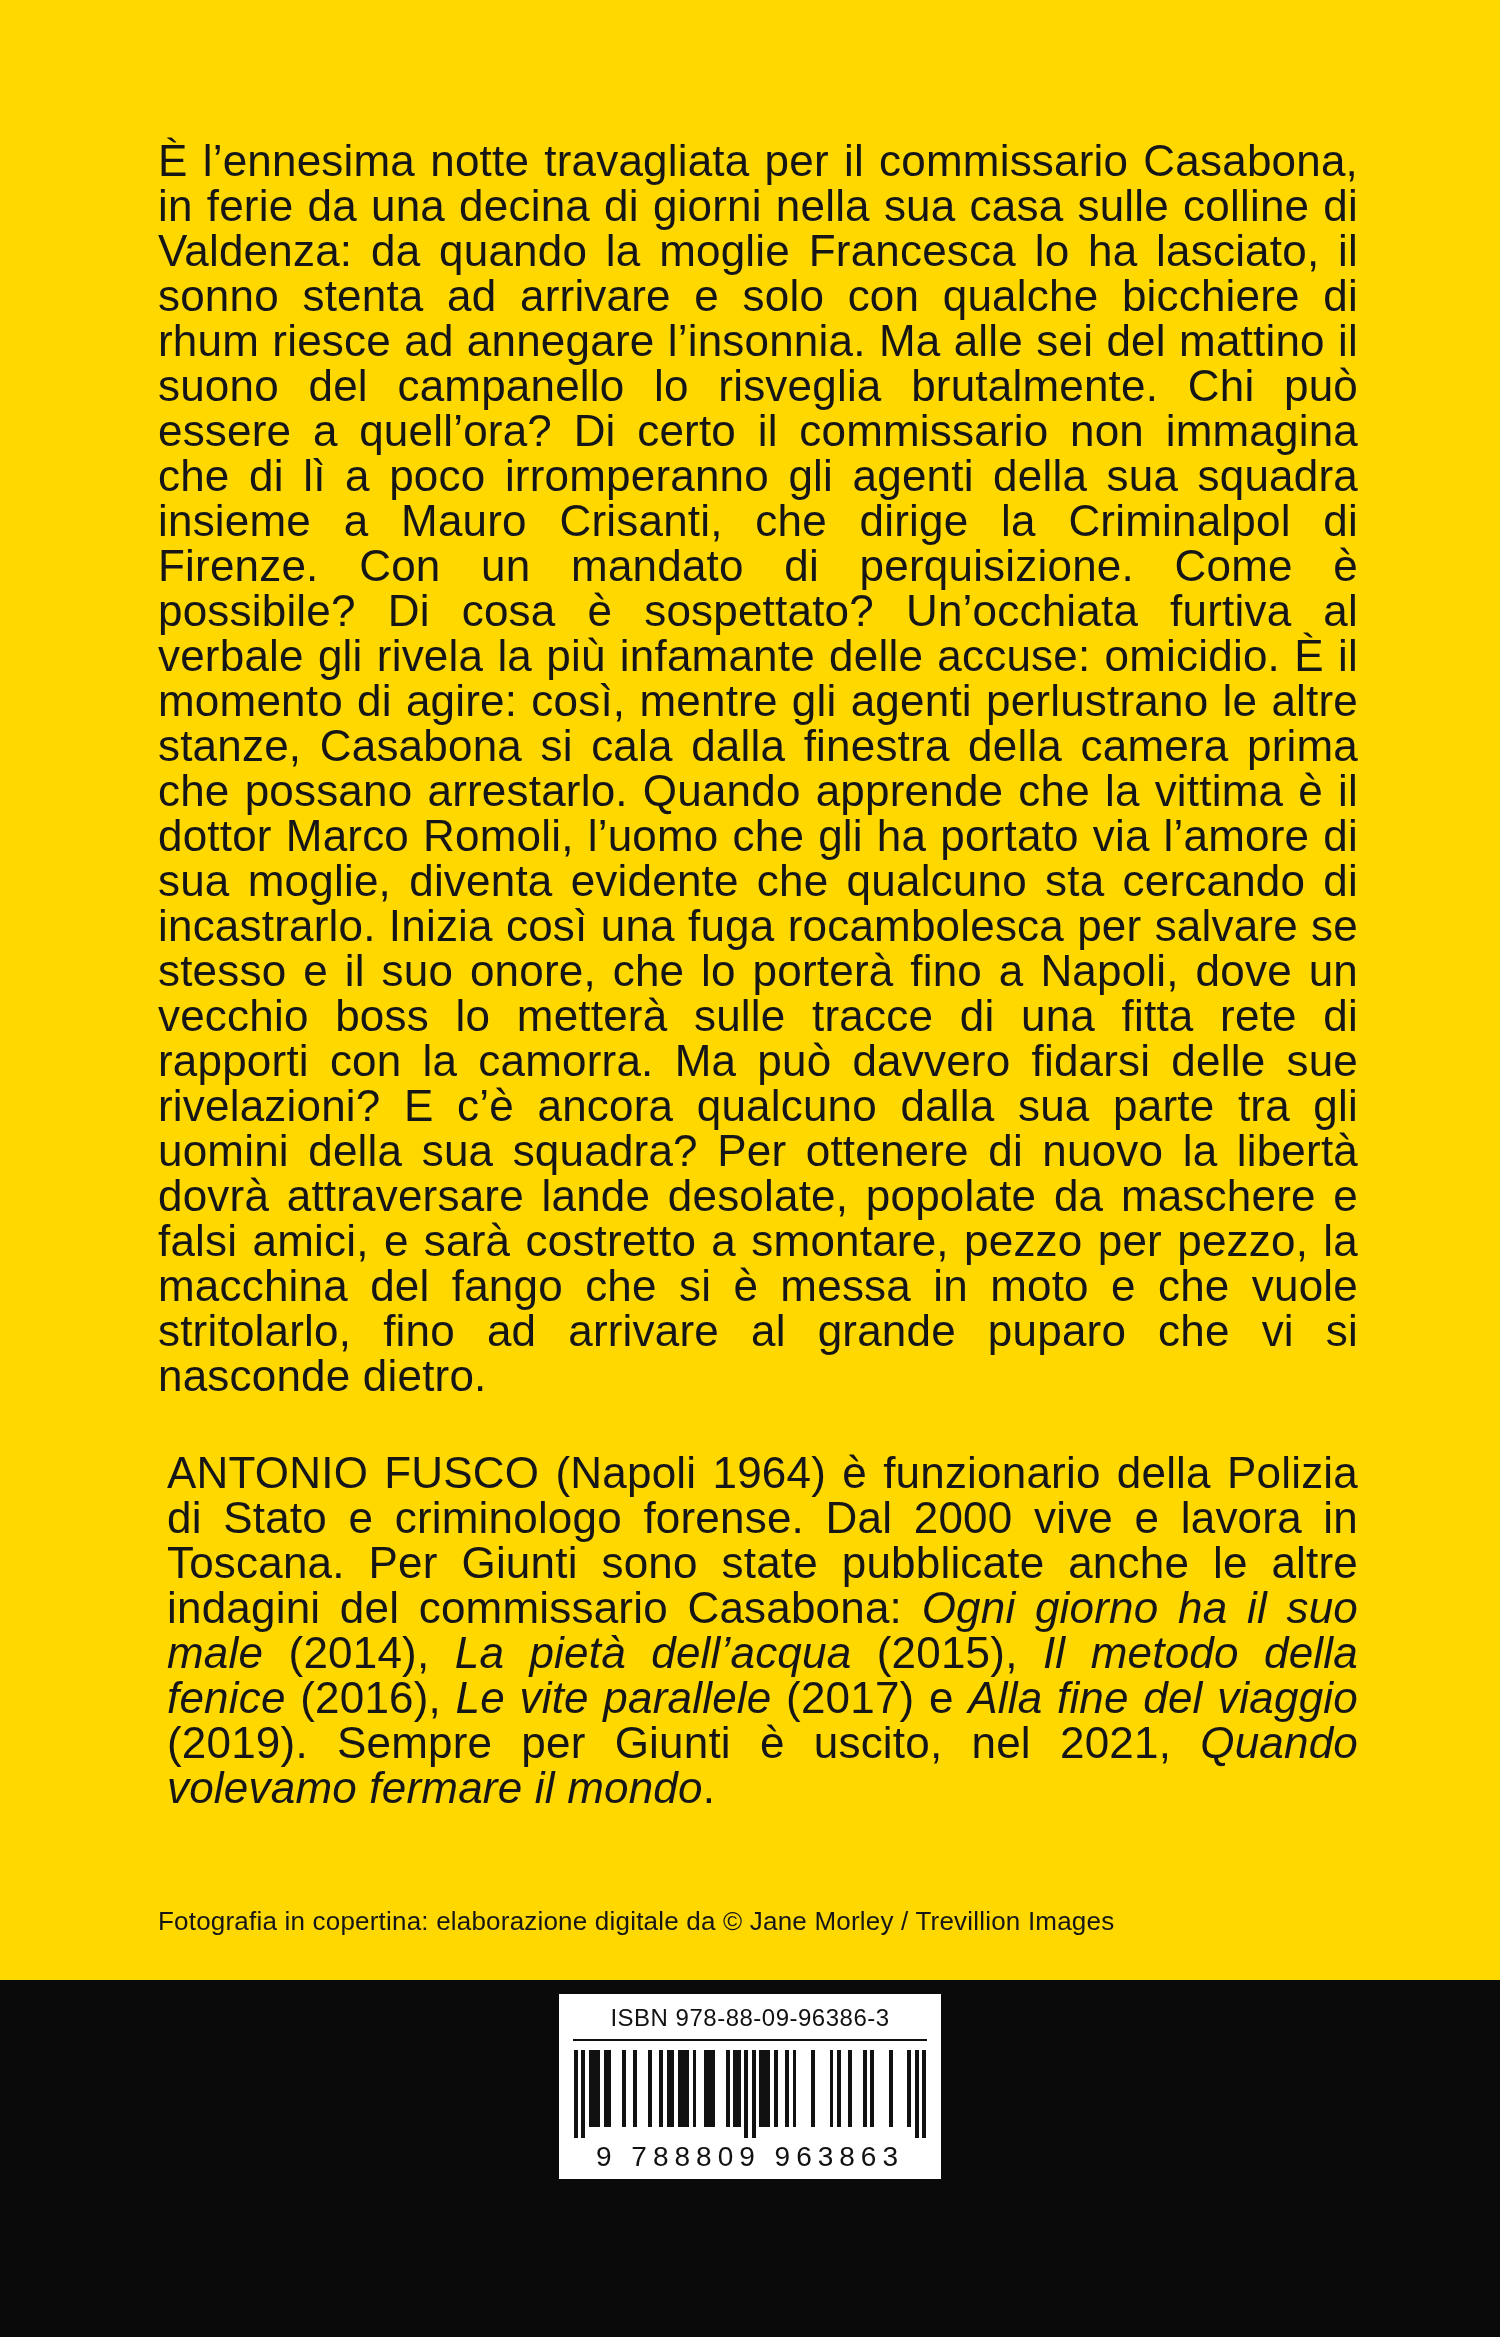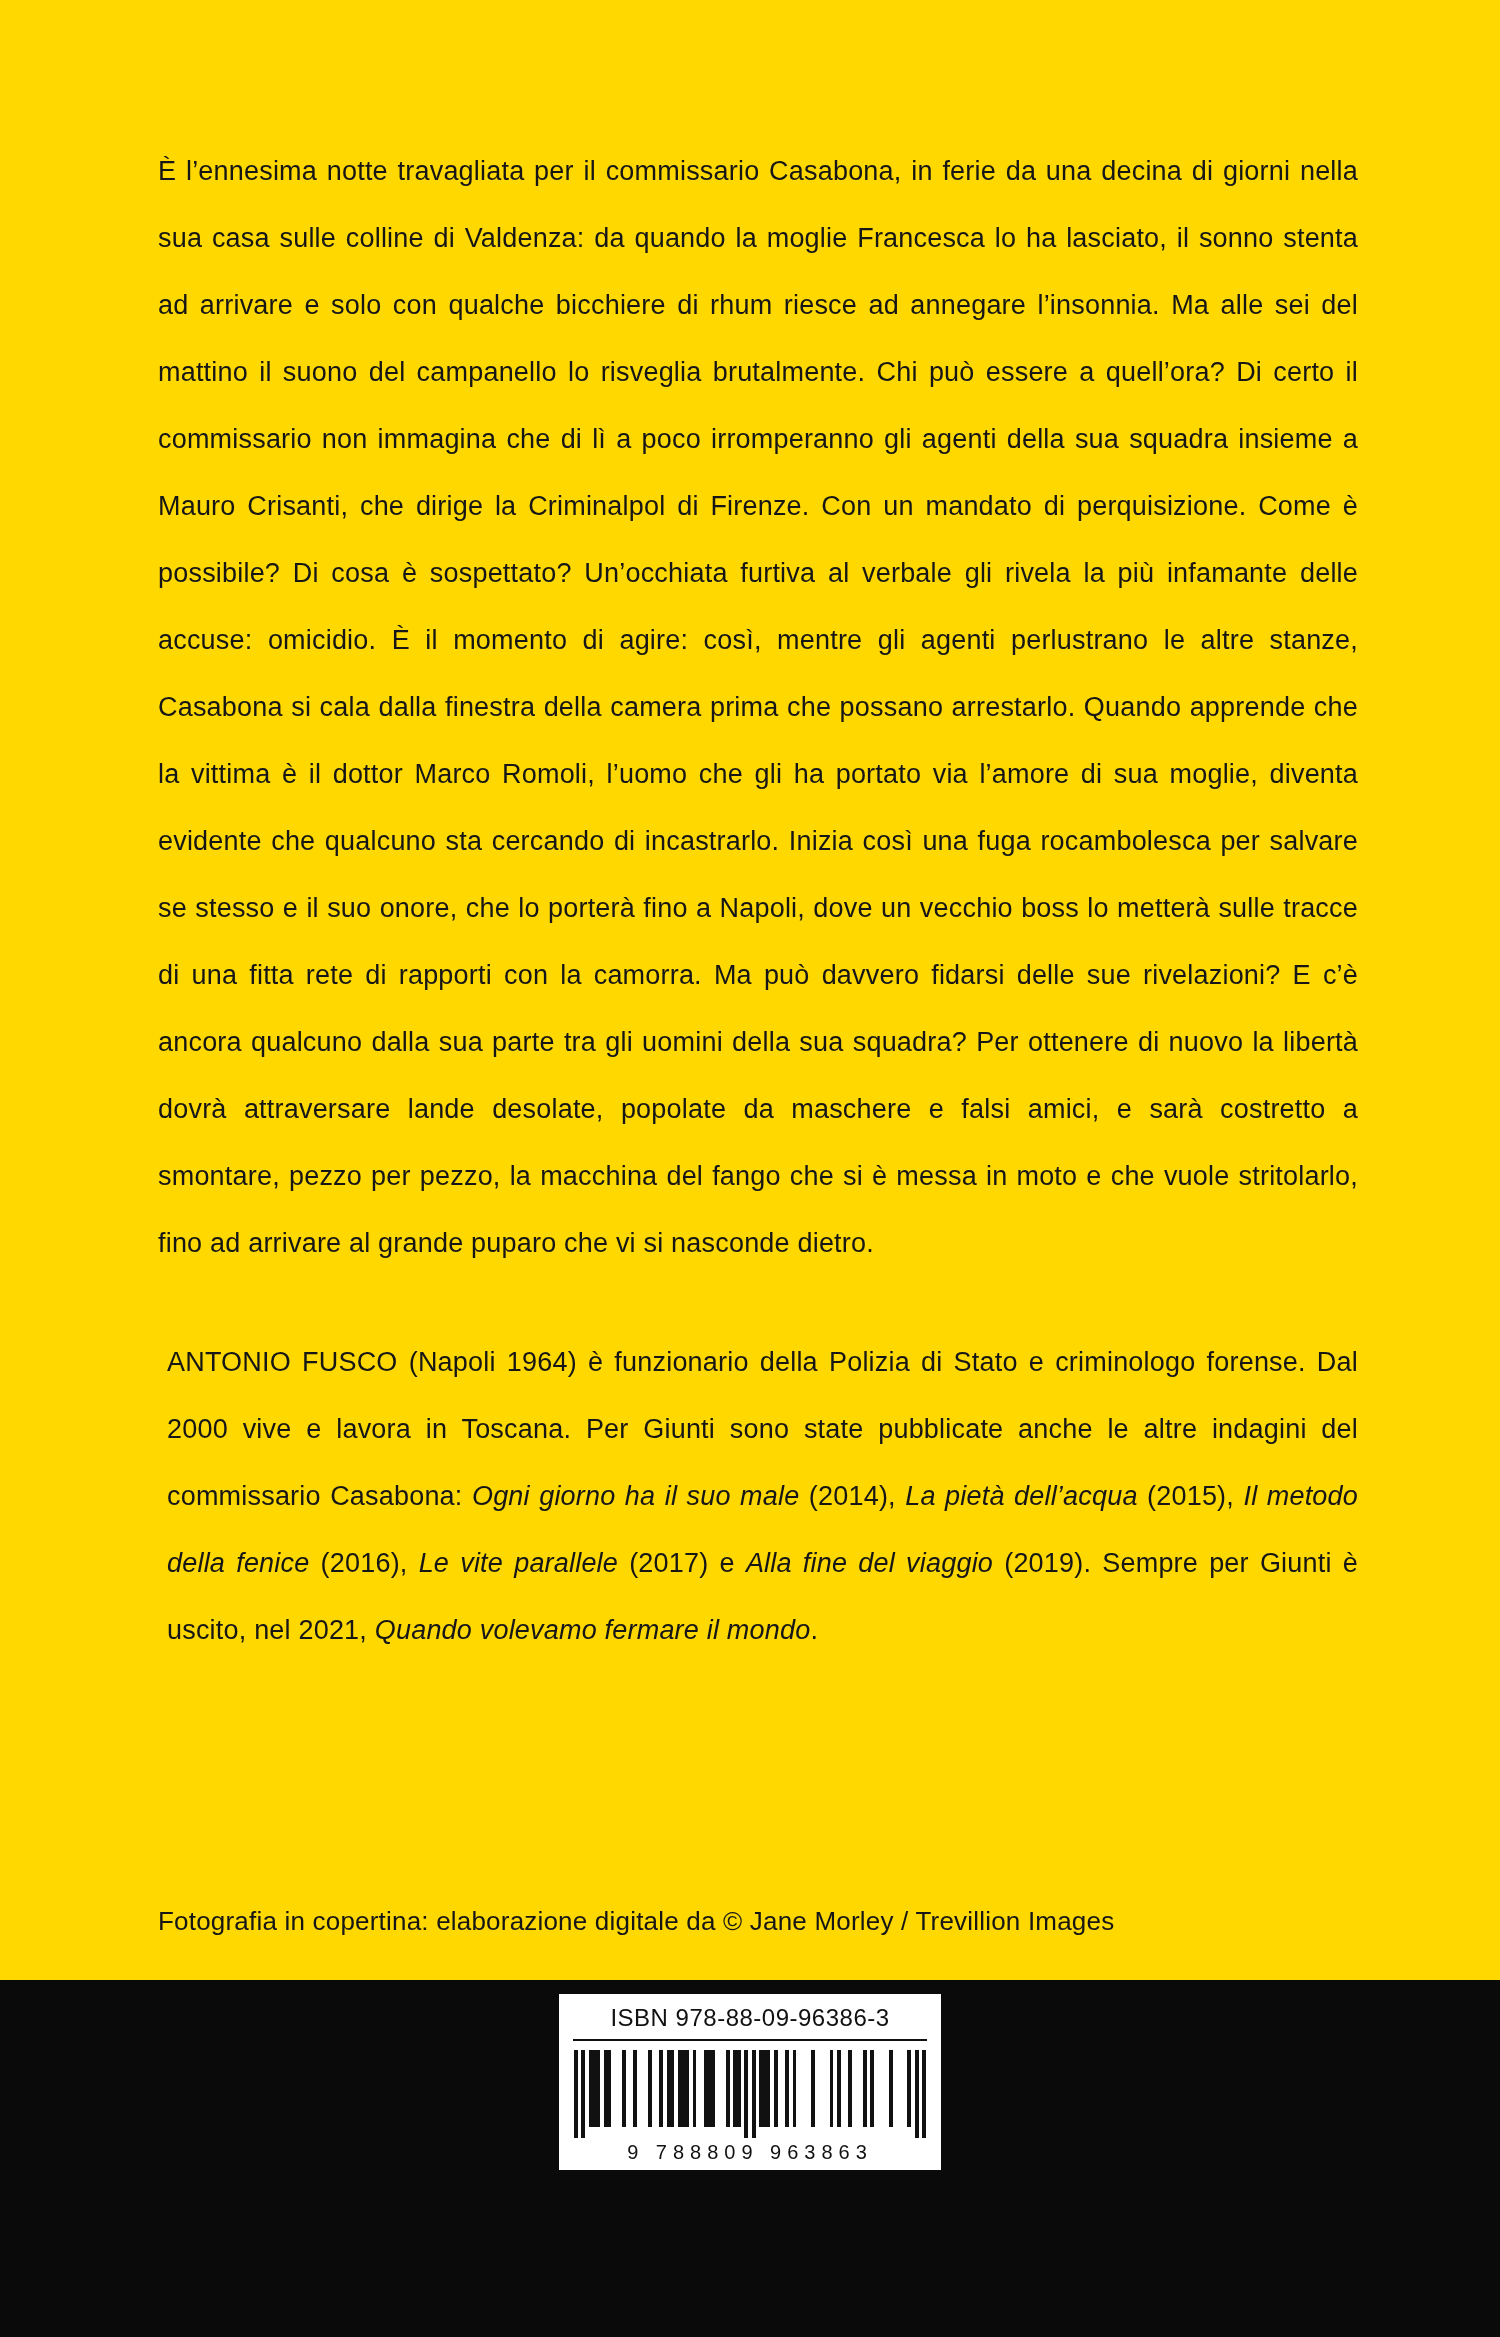--- a/index.html
+++ b/index.html
@@ -9,22 +9,22 @@
     background:#FFD800;
     color:#161616;
     font-family:"Liberation Sans","DejaVu Sans",sans-serif;
     overflow:hidden;
     margin:0 auto;
   }
   .textblock{
     position:absolute;
     left:158px;top:138px;width:1200px;
     text-align:justify;
-    font-size:27px;
-    line-height:67px;
+    font-size:44px;
+    line-height:45px;
     letter-spacing:0.2px;
   }
   .synopsis{margin:0;}
   .bio{margin:52px 0 0 9px;}
   .italic{font-style:italic;}
   .credit{
     position:absolute;
     left:158px;top:1906px;
     font-size:26px;
     letter-spacing:0.2px;
@@ -51,21 +51,21 @@
   }
   .isbn-rule{
     height:2px;background:#111;margin:7px 0 9px 0;
   }
   .barcode{
     display:block;
     width:352px;height:88px;
     margin:0 auto;
   }
   .isbn-digits{
-    font-size:20px;
+    font-size:28px;
     letter-spacing:6px;
     margin-top:3px;
     color:#111;
     white-space:nowrap;
   }
   .price-row{
     position:absolute;
     left:50%;top:206px;transform:translateX(-50%);
     width:382px;height:52px;
     display:flex;

